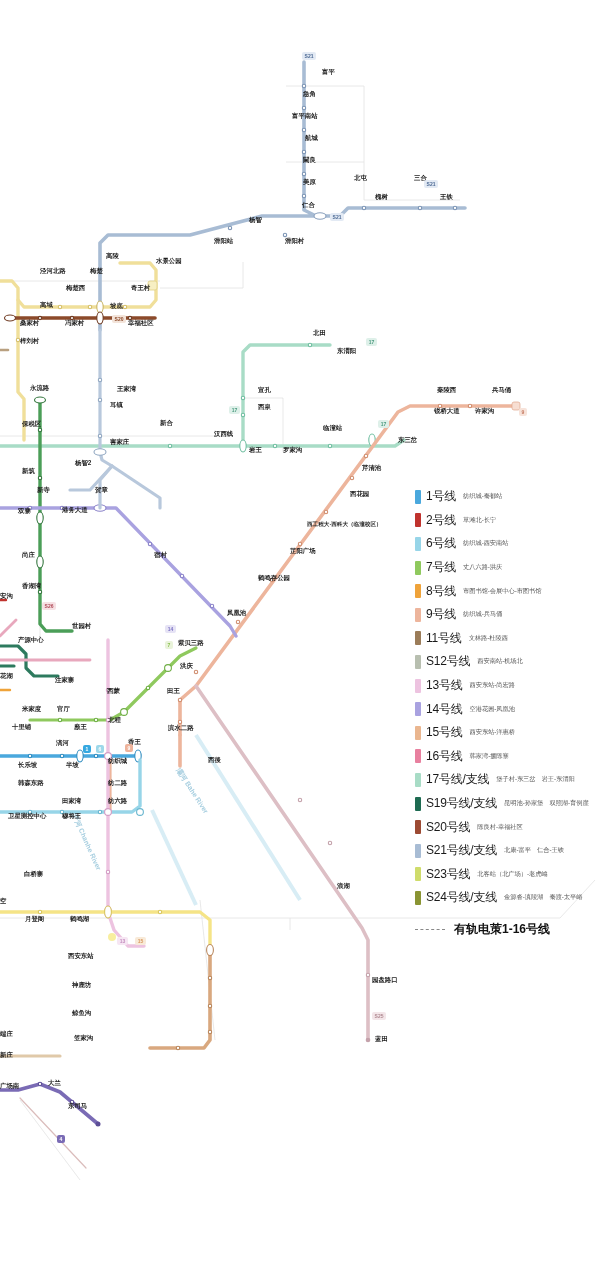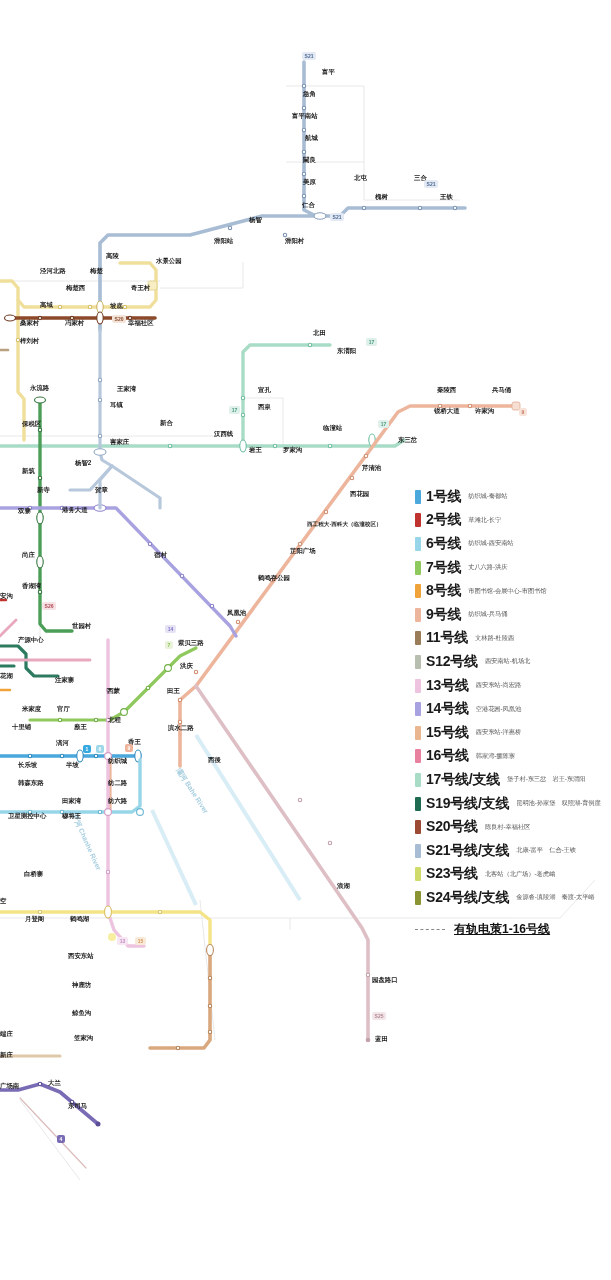--- a/index.html
+++ b/index.html
@@ -48,22 +48,22 @@
     height: 23.6px;
   }
   .legend-swatch {
     width: 6px;
     height: 14px;
     border-radius: 1px;
     flex: 0 0 auto;
     margin-right: 5px;
   }
   .legend-name {
-    font-size: 14px;
-    font-weight: bold;
+    font-size: 12px;
+    font-weight: normal;
     color: #1a1a1a;
     white-space: nowrap;
     letter-spacing: -0.2px;
   }
   .legend-desc {
     font-size: 6.3px;
     color: #555;
     margin-left: 7px;
     white-space: nowrap;
     letter-spacing: -0.1px;
@@ -75,21 +75,20 @@
     width: 30px;
     height: 0;
     border-top: 1px dashed #888;
     margin-right: 9px;
     flex: 0 0 auto;
   }
   .tram-name {
     font-size: 12px;
     font-weight: bold;
     color: #111;
-    text-decoration: underline;
   }
   
   text.stn {
     font-family: "Liberation Sans", "DejaVu Sans", sans-serif;
     font-size: 6.4px;
     fill: #1d1d1d;
     font-weight: bold;
   }
   text.stn-sm {
     font-family: "Liberation Sans", "DejaVu Sans", sans-serif;

